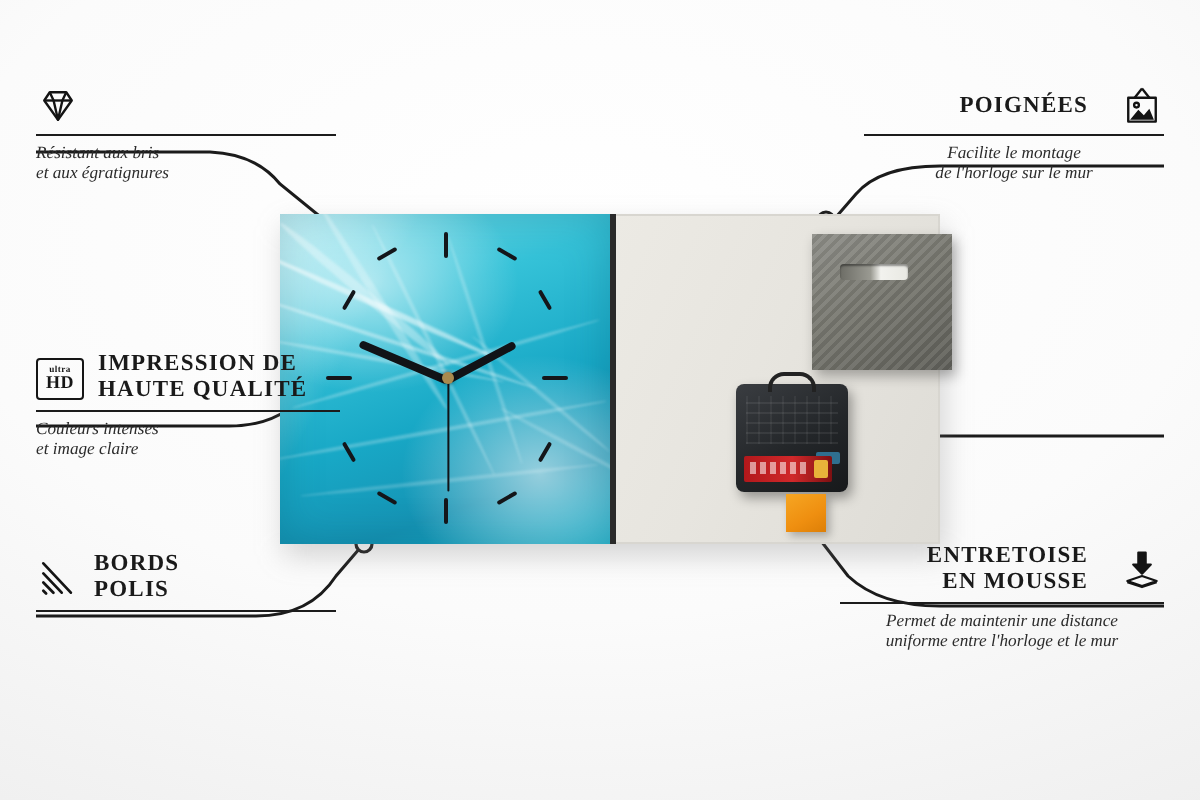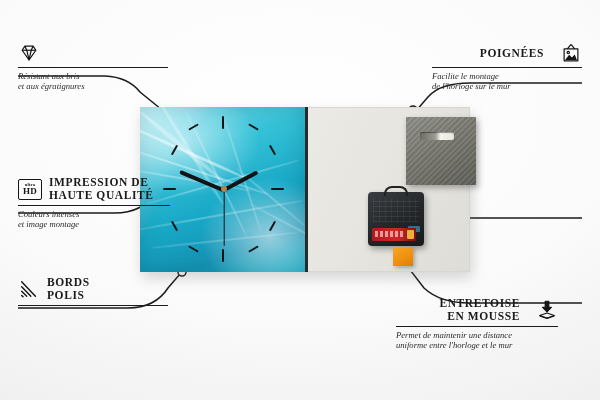--- a/index.html
+++ b/index.html
@@ -111,21 +111,21 @@
   .rule { height:1px; background:#1c1c1c; margin:3px 0 3px; }
   .feat-desc {
     font-family:"Liberation Serif", serif;
     font-size:8.6px; line-height:10.4px; color:#2b2b2b;font-style:italic;
   }
   .left .feat-head { justify-content:flex-start; }
   .left .feat-title { text-align:left; }
   .left .feat-desc { text-align:left; }
   .right .feat-head { justify-content:flex-end; flex-direction:row;gap:16px; }
   .right .feat-title { text-align:right; }
-  .right .feat-desc { text-align:left; }
+  .right .feat-desc { text-align:center; }
   .ico { width:22px; height:22px; flex:0 0 22px; display:block; }
 
   .hd-badge {
     width:24px; height:21px; border:1.4px solid #151515; border-radius:2px;
     display:flex; flex-direction:column; align-items:center; justify-content:center;
     flex:0 0 24px;
   }
   .hd-ultra { font-size:4.6px; font-weight:700; letter-spacing:.2px; color:#151515; line-height:5px; }
   .hd-main  { font-size:9px; font-weight:700; letter-spacing:.2px; color:#151515; line-height:9px; }
 </style>
@@ -234,21 +234,21 @@
         <span class="hd-main">HD</span>
       </div>
       <div class="feat-title">
         <span>IMPRESSION DE</span><br>
         <span>HAUTE QUALITÉ</span>
       </div>
     </div>
     <div class="rule"></div>
     <div class="feat-desc">
       <span>Couleurs intenses</span><br>
-      <span>et image montage</span>
+      <span>et image claire</span>
     </div>
   </div>
 
   <div class="feature left" style="left:18px; top:276px; width:150px;">
     <div class="feat-head">
       <svg class="ico" viewBox="0 0 24 24">
         <g stroke="#141414" stroke-width="1.5" stroke-linecap="round">
           <path d="M4,4 L19,20"></path>
             <path d="M4,9.5 L14,20"></path>
           <path d="M4,14.5 L9.5,20"></path>
@@ -278,21 +278,21 @@
       </svg>
     </div>
     <div class="rule"></div>
     <div class="feat-desc">
       <span>Facilite le montage</span><br>
       <span>de l'horloge sur le mur</span>
     </div>
   </div>
 
 
-  <div class="feature right" style="left:396px; top:272px; width:162px;margin-top:25px;">
+  <div class="feature right" style="left:420px; top:272px; width:162px;">
     <div class="feat-head">
       <div class="feat-title">
         <span>ENTRETOISE</span><br>
         <span>EN MOUSSE</span>
       </div>
       <svg class="ico" viewBox="0 0 24 24">
         <g fill="#141414" stroke="#141414" stroke-width="1.2" stroke-linejoin="round">
           <path d="M10,2.5 L14,2.5 L14,9 L16.8,9 L12,14 L7.2,9 L10,9 Z"></path>
         </g>
         <g fill="none" stroke="#141414" stroke-width="1.2" stroke-linejoin="round">

